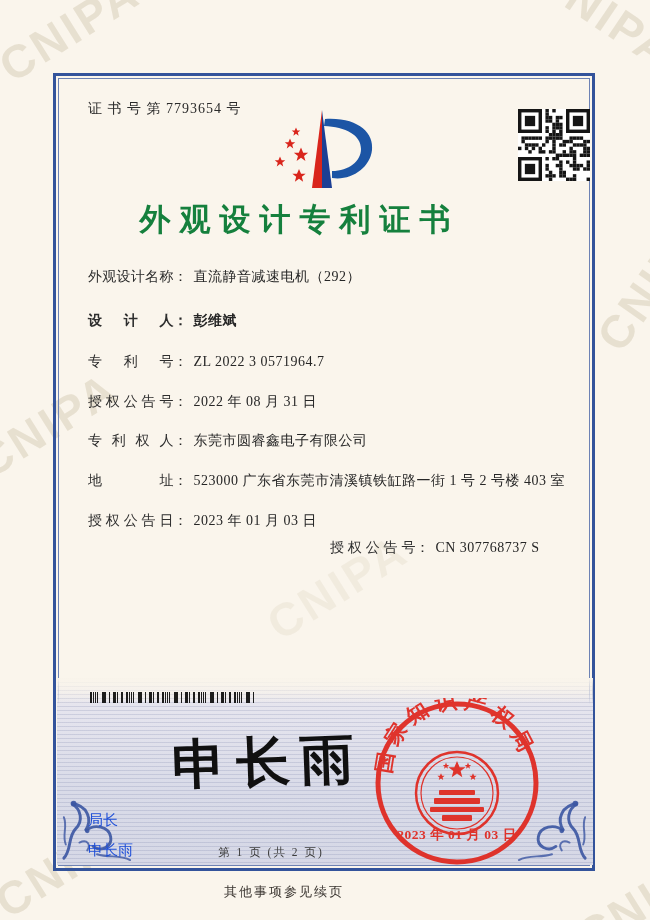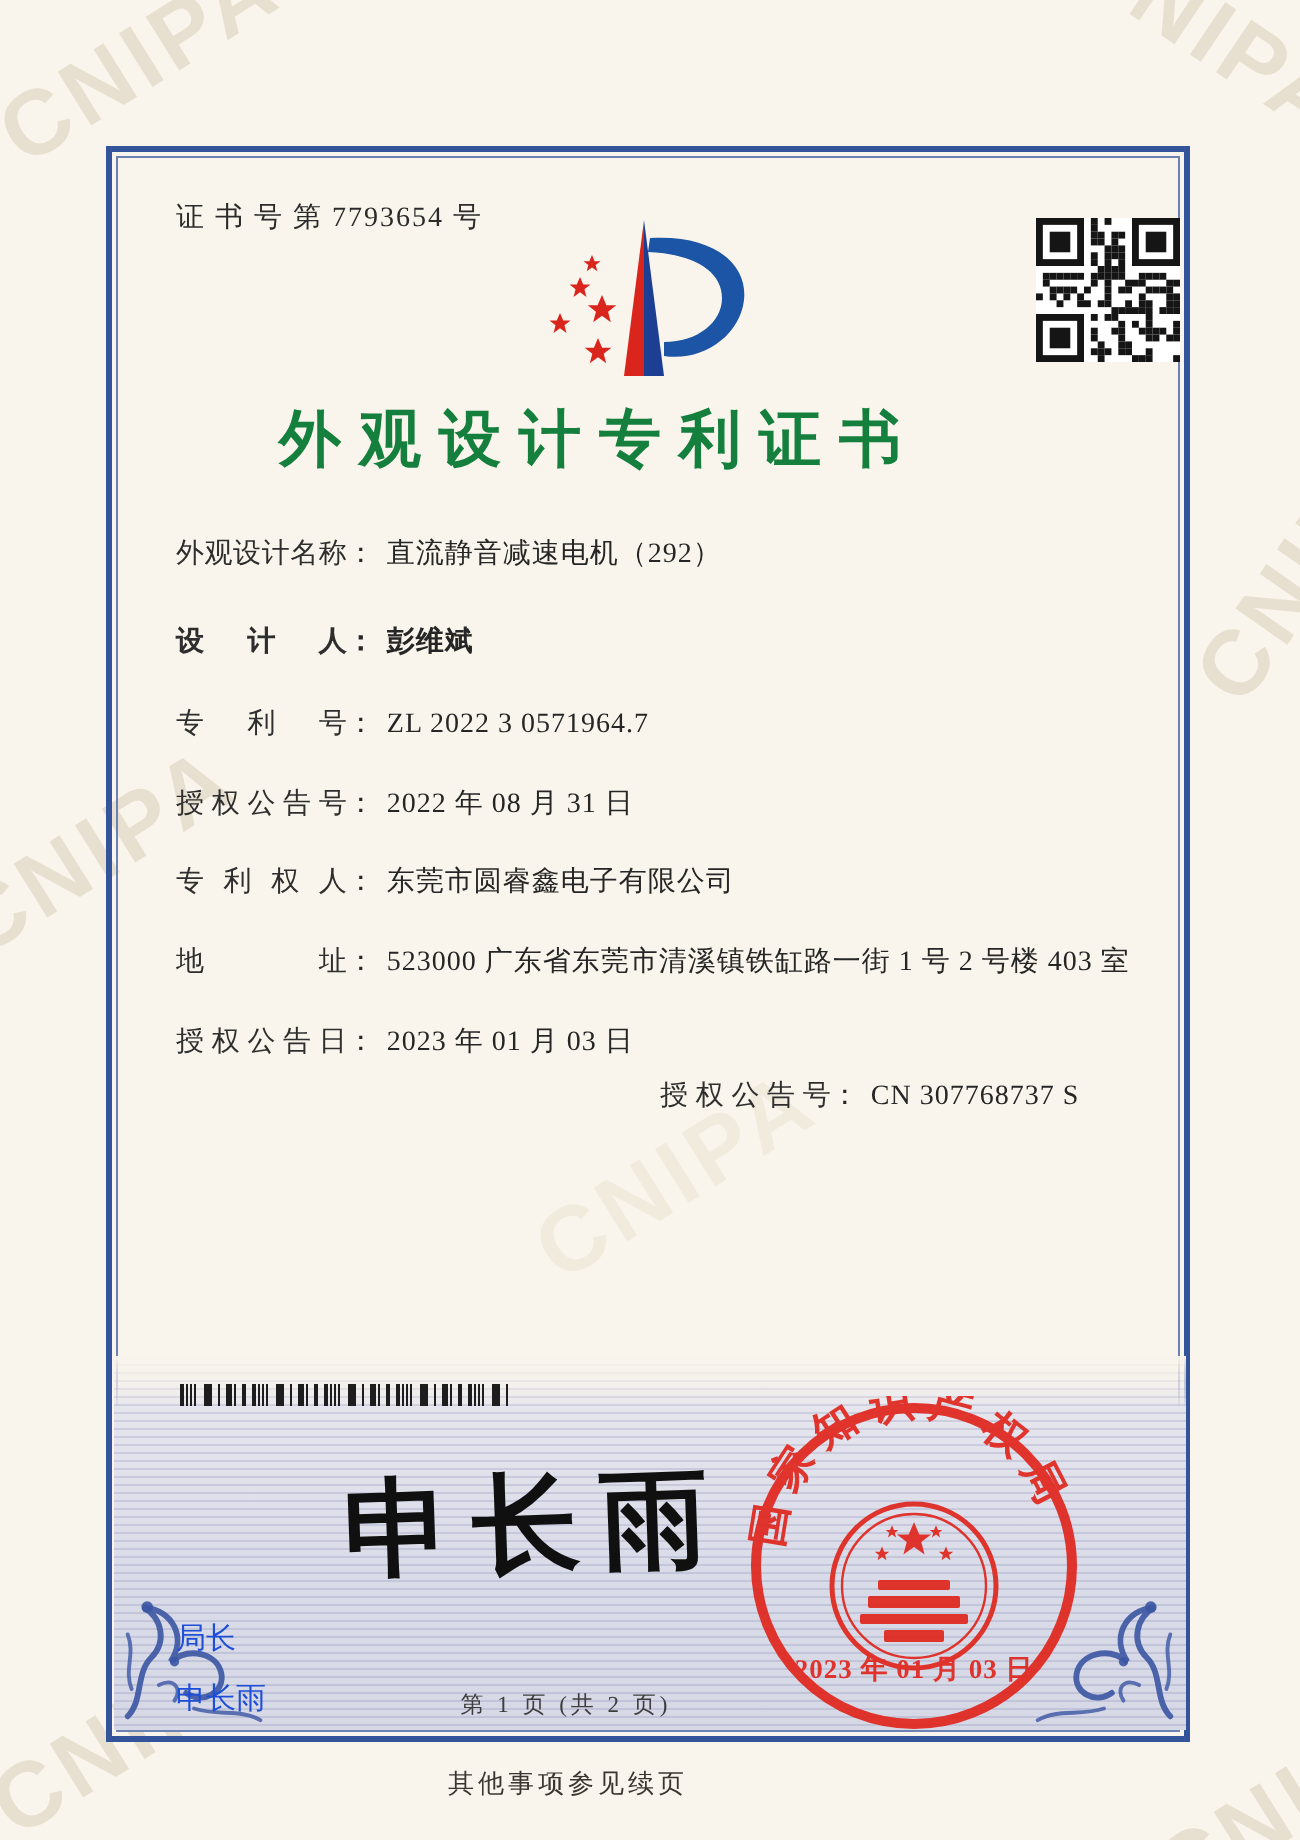--- a/index.html
+++ b/index.html
@@ -69,21 +69,21 @@
   .signature{
     position:absolute;left:172px;top:726px;width:220px;
     font-size:54px;font-weight:700;color:#101010;letter-spacing:10px;
     transform:rotate(-2deg);font-family:"Liberation Serif","DejaVu Serif",serif;
   }
   .seal{position:absolute;left:372px;top:698px;}
   .flourish{position:absolute;width:78px;height:78px;}
   .flourish.bl{left:58px;top:786px;}
   .flourish.br{right:59px;top:786px;transform:scaleX(-1);}
   .page-info{
-    position:absolute;left:12px;top:845px;width:542px;text-align:center;
+    position:absolute;left:0;top:845px;width:542px;text-align:center;
     font-size:11.5px;letter-spacing:2px;color:#3d3d3d;
   }
   .continuation{
     position:absolute;left:0;top:883px;width:568px;text-align:center;
     font-size:13px;letter-spacing:2px;color:#3a3530;
   }
 </style>
 </head>
 <body>
 

